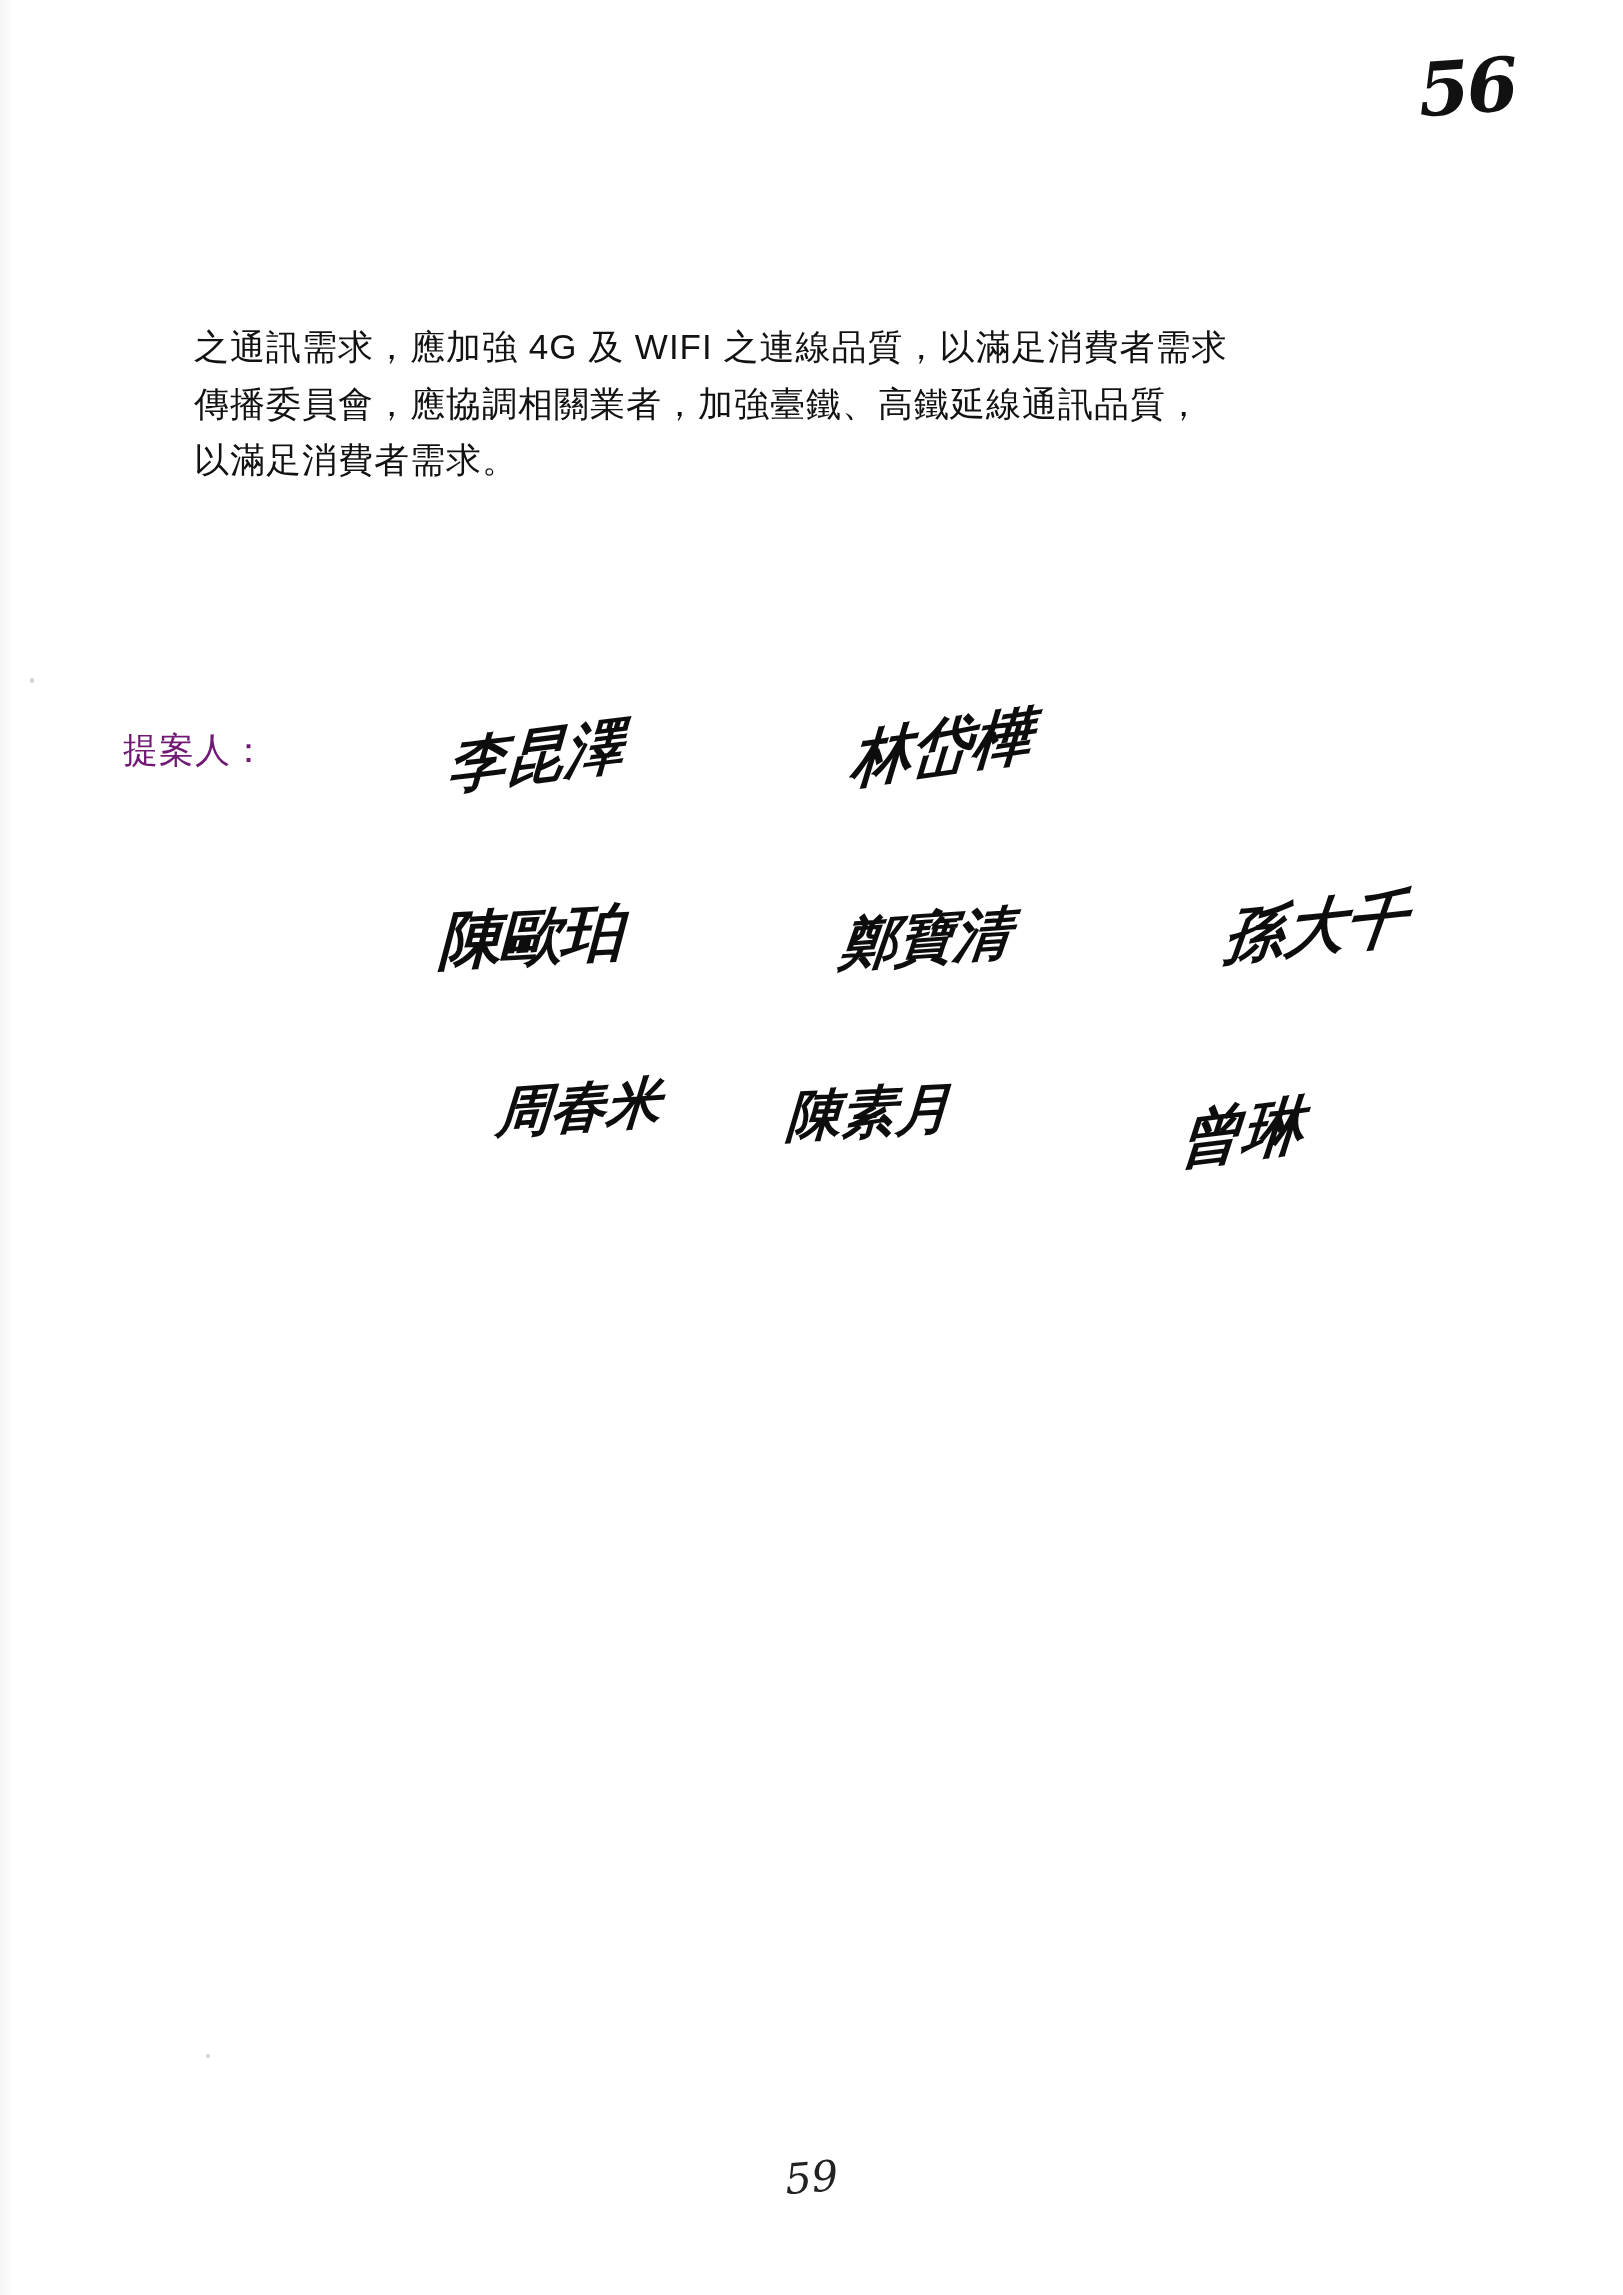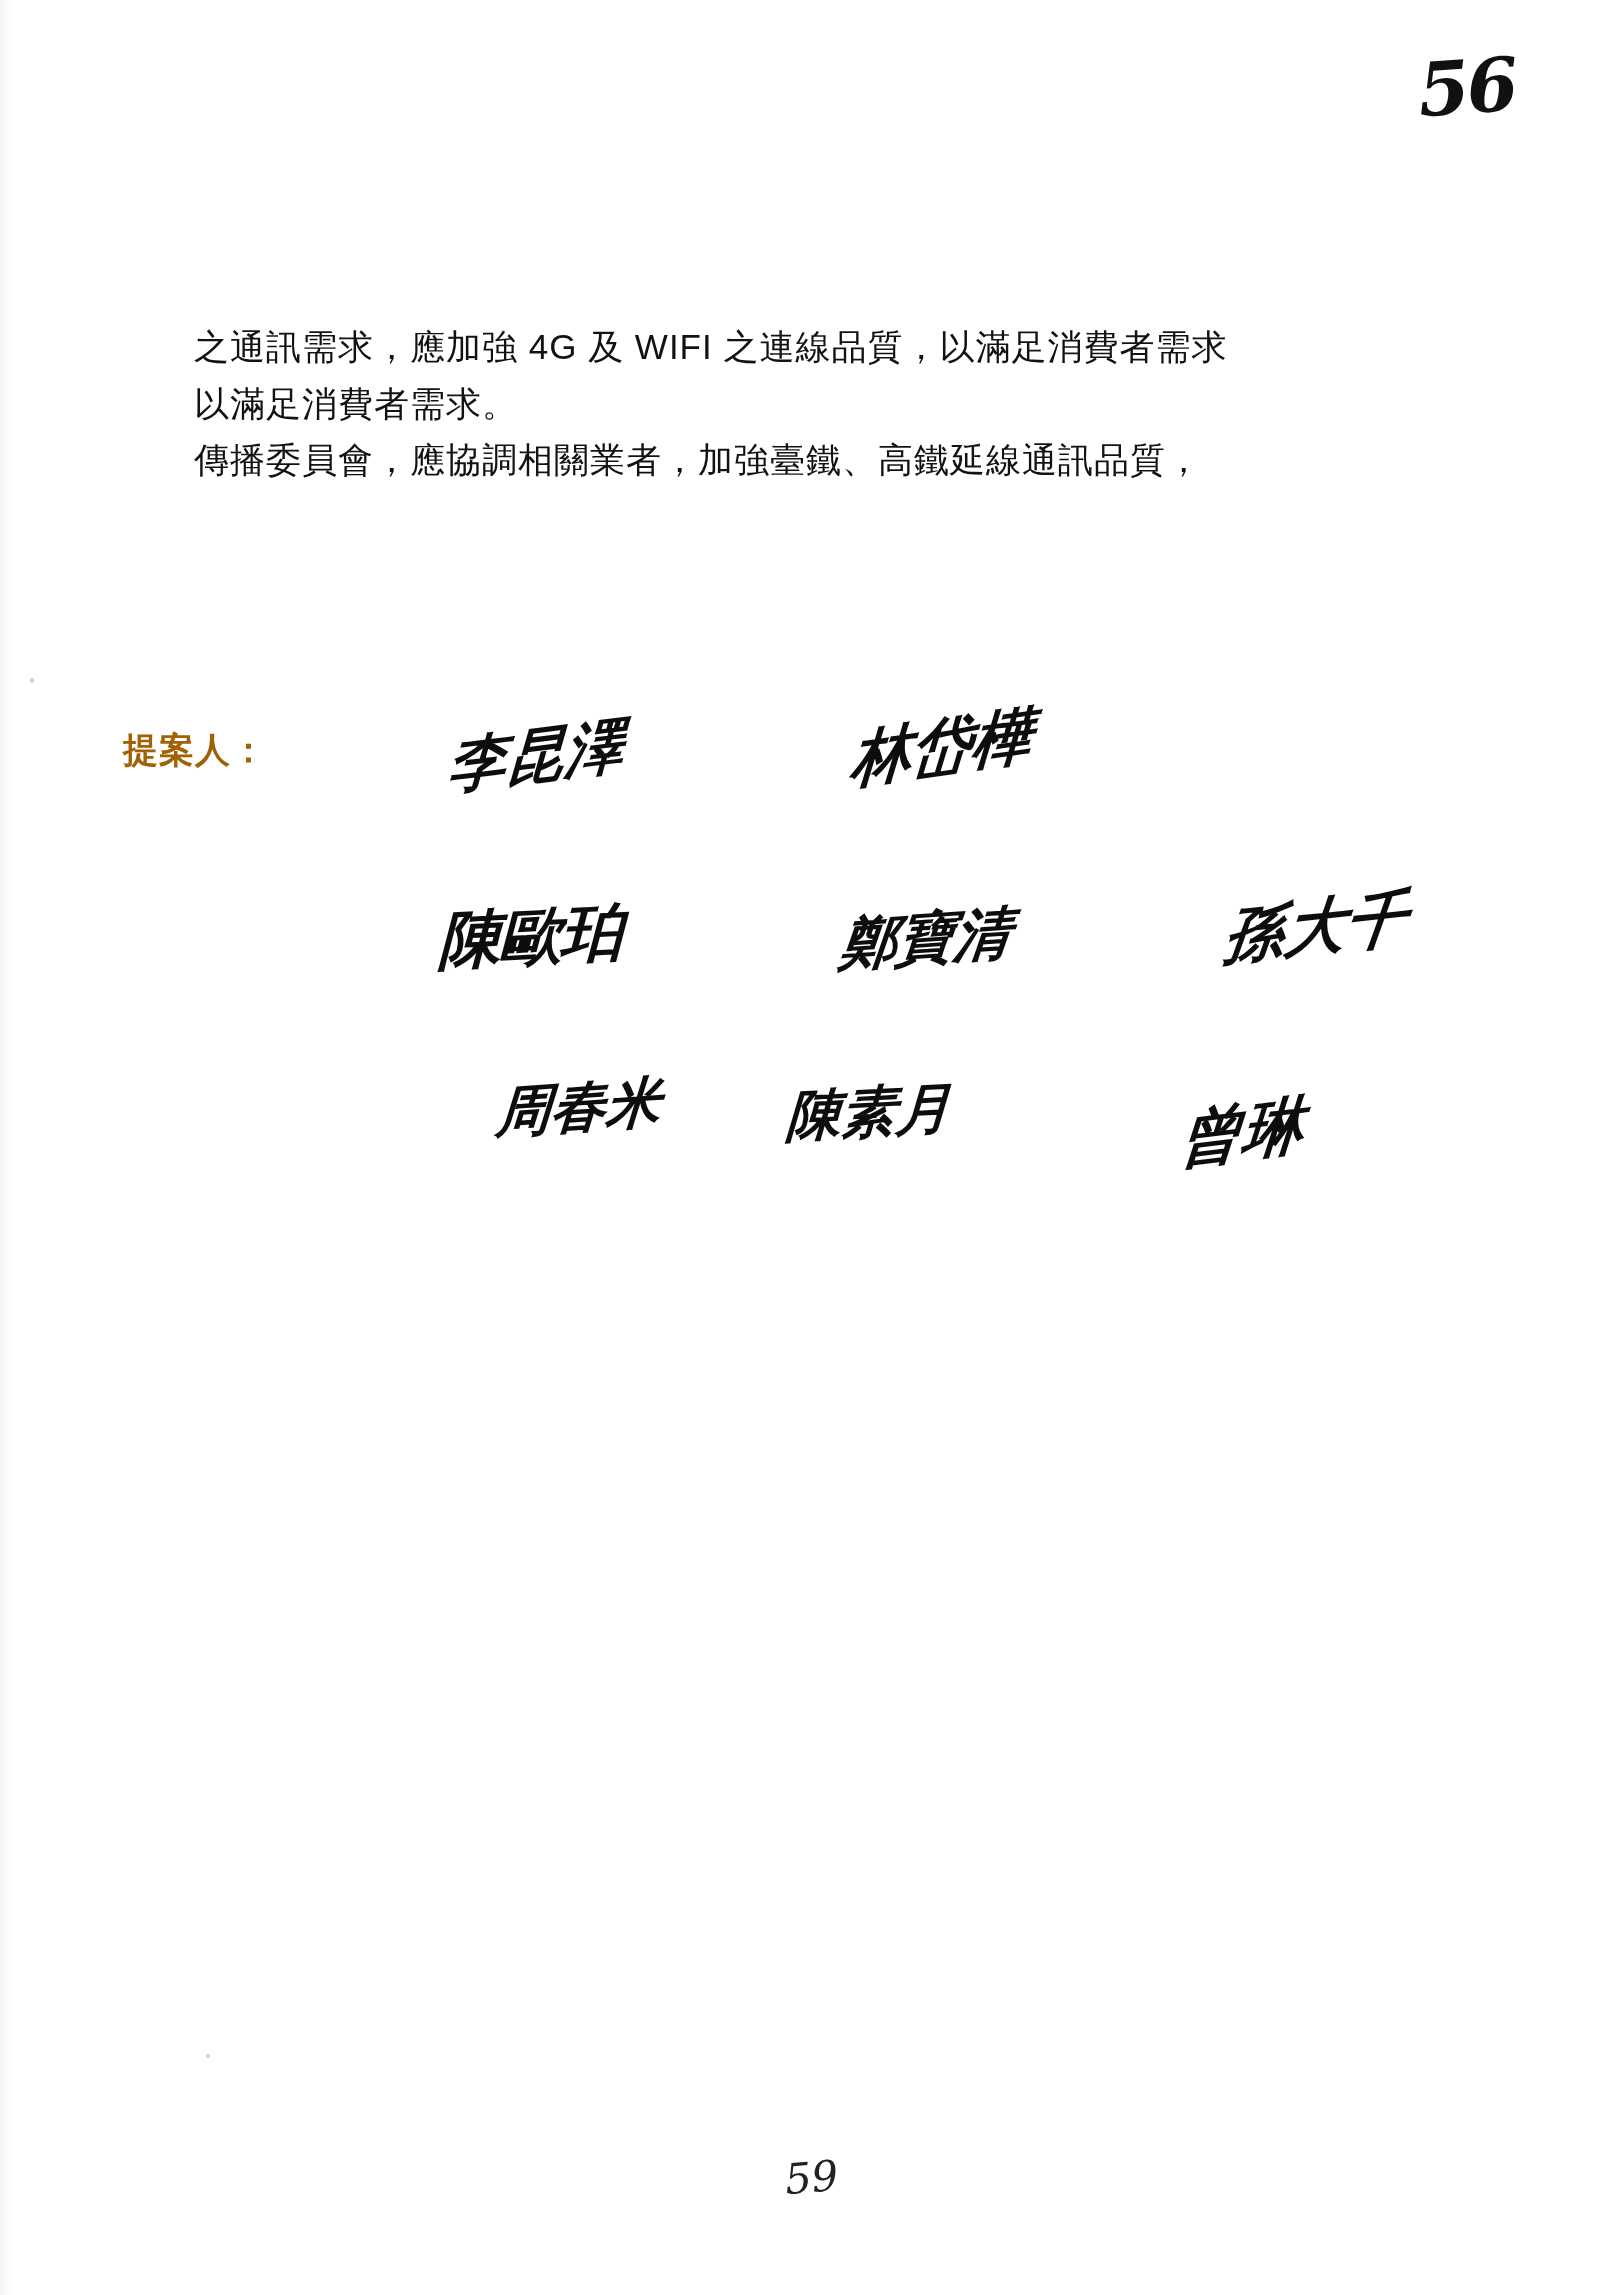--- a/index.html
+++ b/index.html
@@ -69,23 +69,22 @@
     top: 717px;
     width: 1376px;
     height: 590px;
   }
   .proposer-label {
     position: absolute;
     left: 0;
     top: 9.8px;
     font-size: 35px;
     letter-spacing: 1px;
-    color: #a16207;
+    color: #701a75;
     white-space: nowrap;
-    font-weight: bold;
   }
   
   .sig {
     position: absolute;
     font-family: "DejaVu Serif", serif;
     color: #0d0d0d;
     white-space: nowrap;
     font-style: italic;
   }
   .sig.s1 { left: 324px;  top: 0px;    font-size: 59px; transform: rotate(-7deg) skewX(-10deg); font-weight: 600; }
@@ -118,22 +117,22 @@
 <div class="page">
 
   <div class="scan-edge"></div>
   <div class="scan-speck" style="left:29.5px; top:678px; width:4.9px; height:4.9px;"></div>
   <div class="scan-speck" style="left:206px; top:2054px; width:3.9px; height:3.9px;"></div>
 
   <div class="page-number-top">56</div>
 
   <div class="body-block">
     <div class="case-line indent">之通訊需求，應加強 4G 及 WIFI 之連線品質，以滿足消費者需求</div>
+    <div class="case-line indent">傳播委員會，應協調相關業者，加強臺鐵、高鐵延線通訊品質，</div>
     <div class="case-line indent">以滿足消費者需求。</div>
-    <div class="case-line indent">傳播委員會，應協調相關業者，加強臺鐵、高鐵延線通訊品質，</div>
   </div>
 
   <div class="proposer-block">
     <div class="proposer-label">提案人：</div>
 
     <div class="sig s1">李昆澤</div>
     <div class="sig s2">林岱樺</div>
     <div class="sig s3">陳歐珀</div>
     <div class="sig s4">鄭寶清</div>
     <div class="sig s5">孫大千</div>

